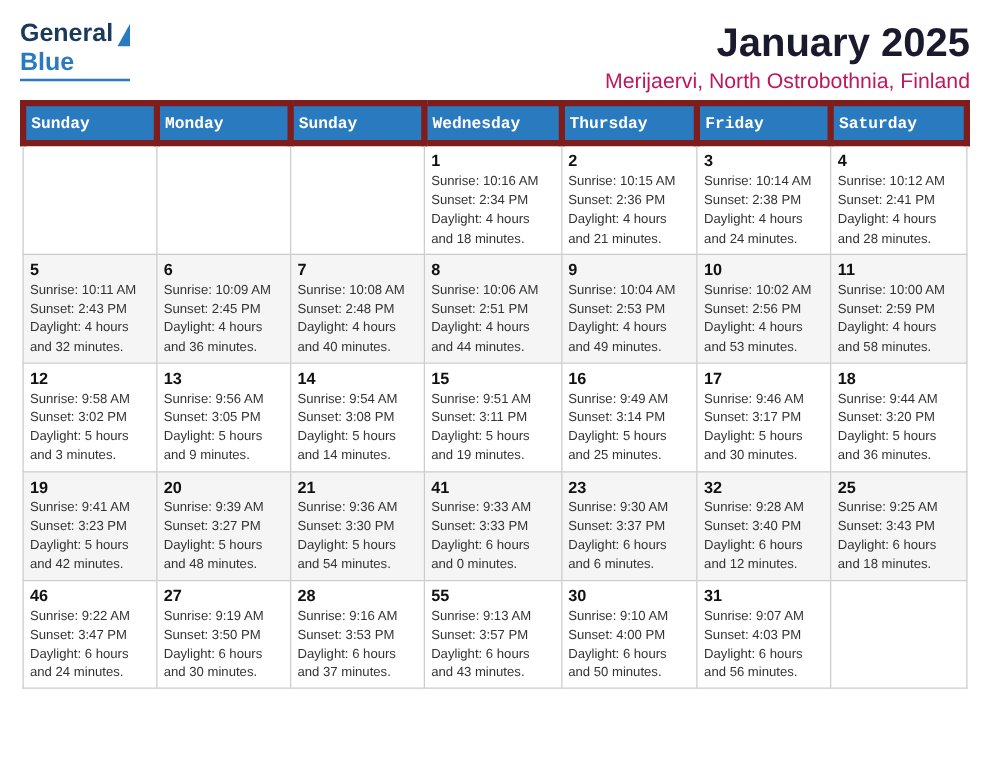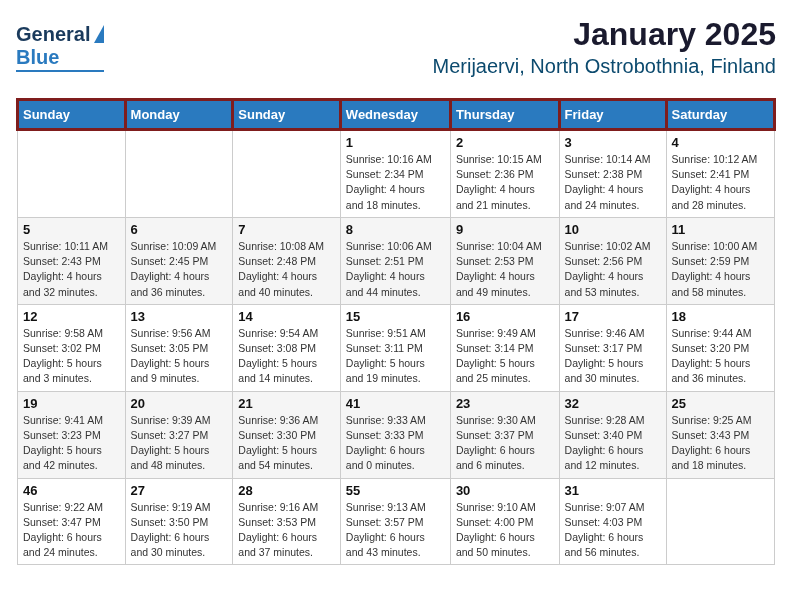--- a/index.html
+++ b/index.html
@@ -6,49 +6,50 @@
     body {
       font-family: Arial, sans-serif;
       background: #fff;
       width: 792px;
       min-height: 612px;
       padding: 16px;
     }
     .header-area {
       display: flex;
       justify-content: space-between;
-      align-items: center;
-      margin-bottom: 20px;
+      align-items: flex-start;
+      margin-bottom: 5px;
     }
     .title-area {
       text-align: right;
     }
     .main-title {
       font-size: 32px;
       font-weight: bold;
       color: #1a1a2e;
     }
     .subtitle {
-      font-size: 20px;
-      color: #0c4a6e;
+      font-size: 17px;
+      color: #be185d;
       margin-top: 2px;
     }
     .calendar-table {
       width: 100%;
       border-collapse: collapse;
       font-size: 11px;
     }
     .calendar-table thead th {
       background: #2a7abf;
       color: #fff;
       padding: 6px 4px;
       text-align: left;
       font-size: 13px;
       font-weight: bold;
-      border: 3px solid #7f1d1d;
+      border: 5px solid #7f1d1d;
+      font-family: Liberation Mono, monospace;
     }
     .calendar-table tbody td {
       border: 1px solid #ccc;
       vertical-align: top;
       padding: 4px 5px;
       width: 113px;
       min-height: 80px;
       background: #fff;
     }
     .calendar-table tbody tr:nth-child(even) td {

